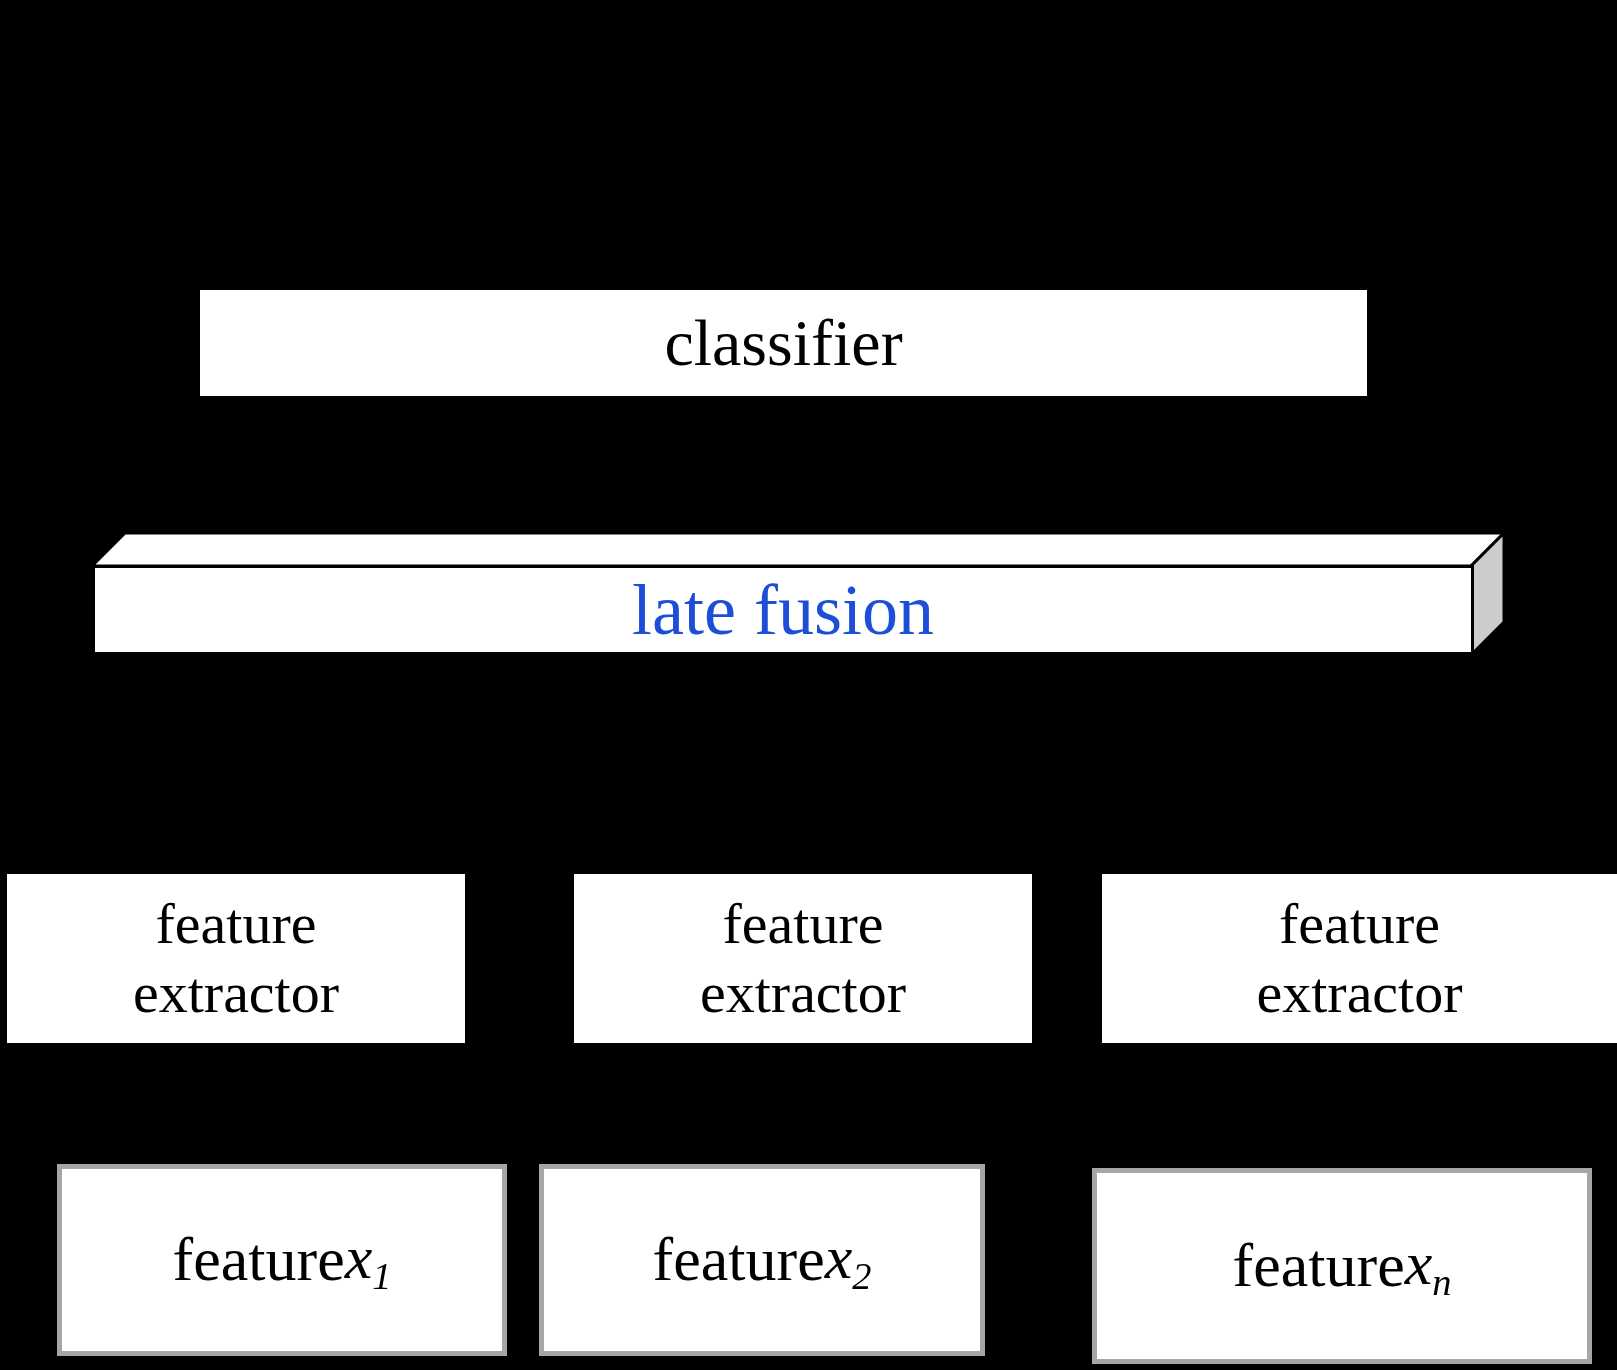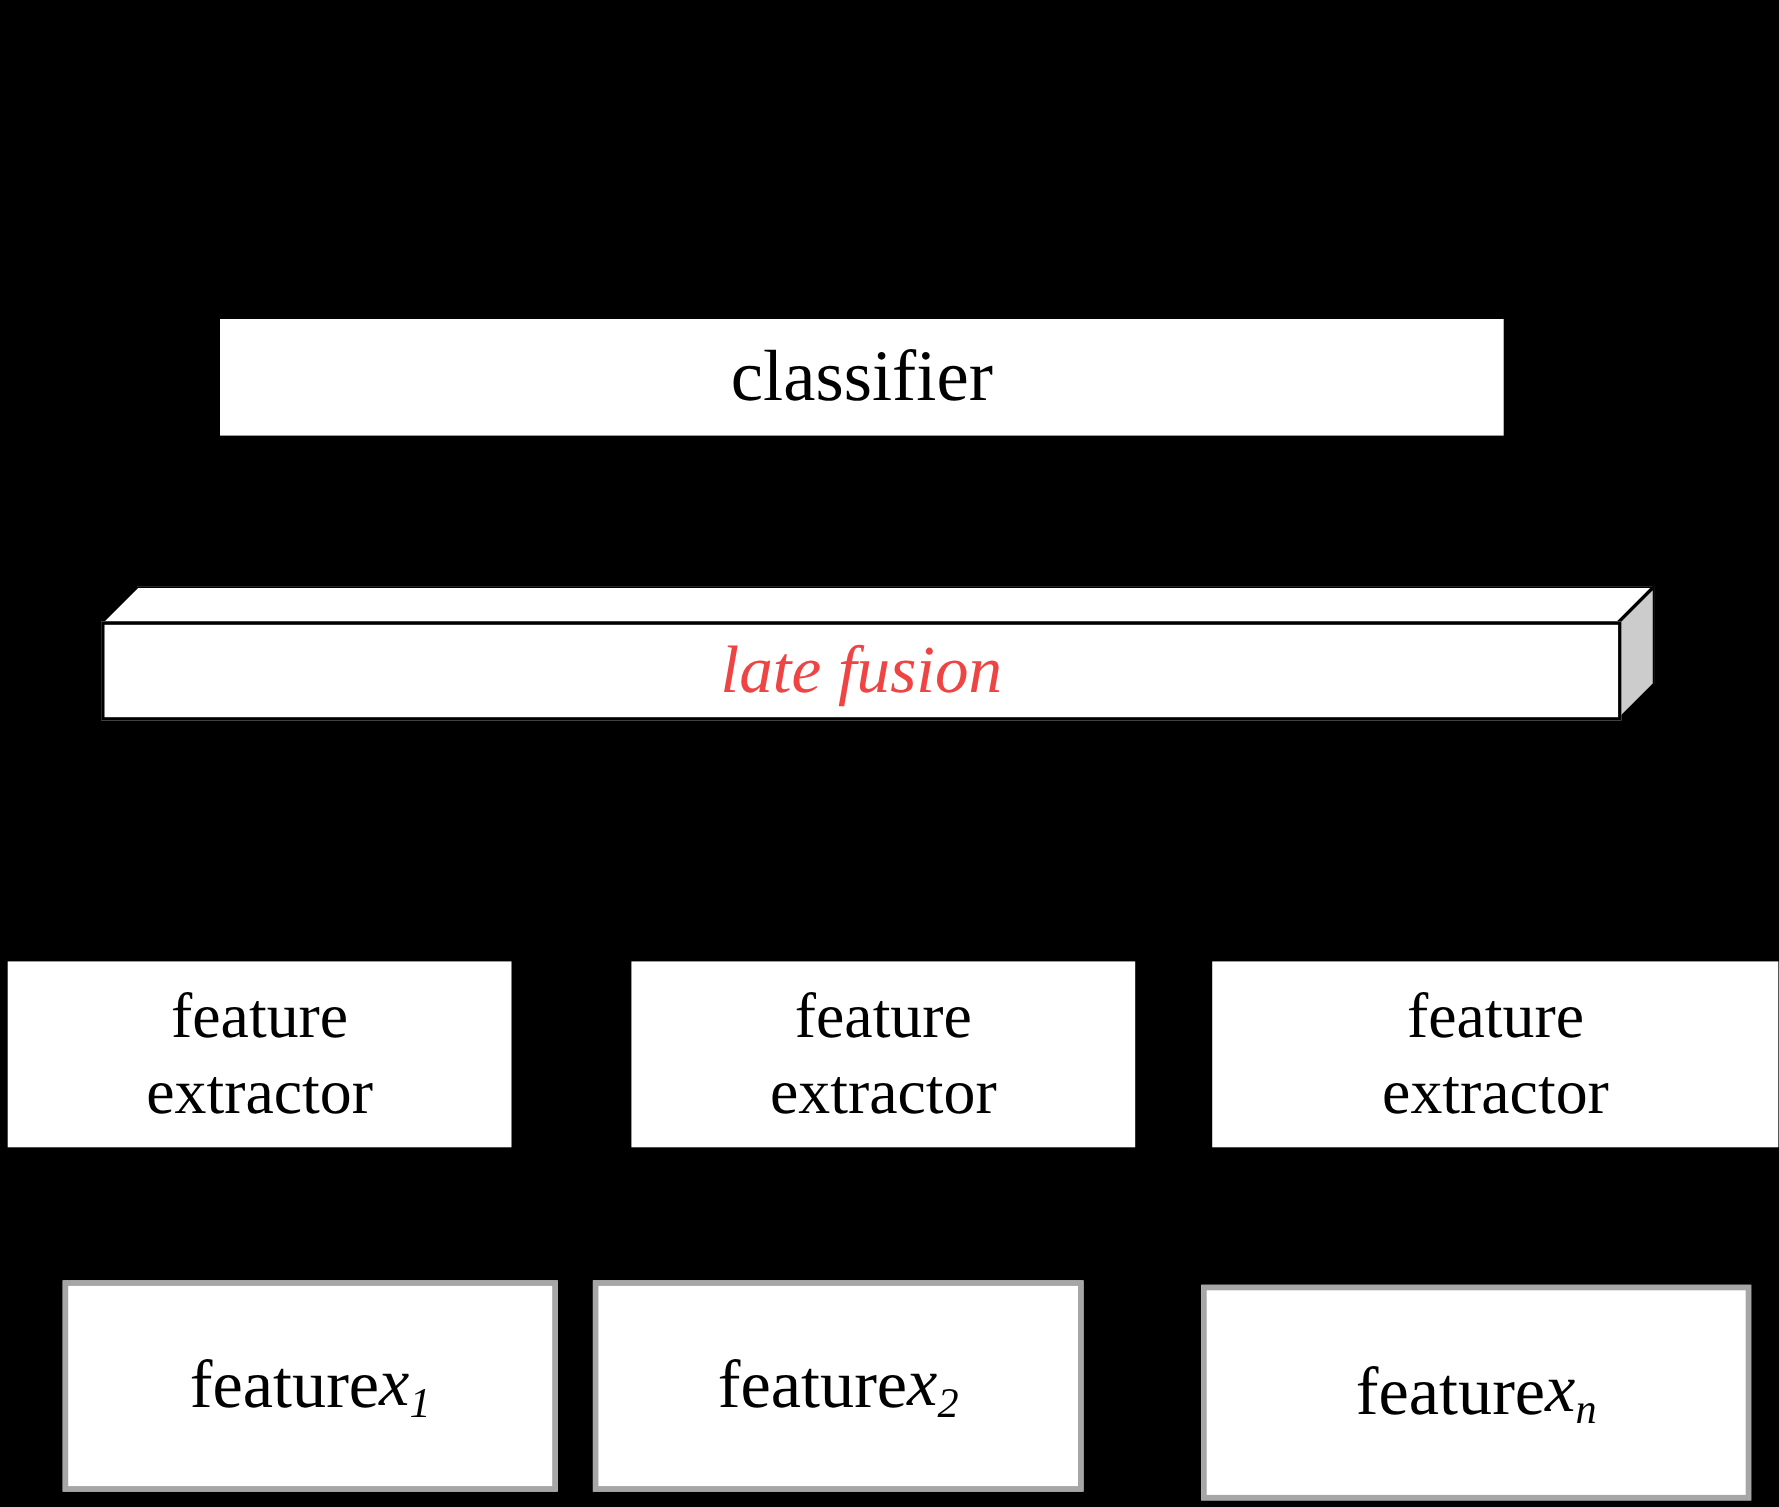--- a/index.html
+++ b/index.html
@@ -60,23 +60,22 @@
     left: 0px;
     top: 32px;
     width: 1382px;
     height: 90px;
     background: #ffffff;
     border: 3px solid #000000;
     box-sizing: border-box;
     display: flex;
     align-items: center;
     justify-content: center;
-    font-size: 61px;
-    color: #ef4444;
-    font-style: italic;
+    font-size: 72px;
+    color: #1d4ed8;
   }
 
   
   .extractor {
     font-size: 58px;
     top: 874px;
     height: 169px;
     flex-direction: column;
   }
   #extractor-1 { left: 7px;    width: 458px; }

